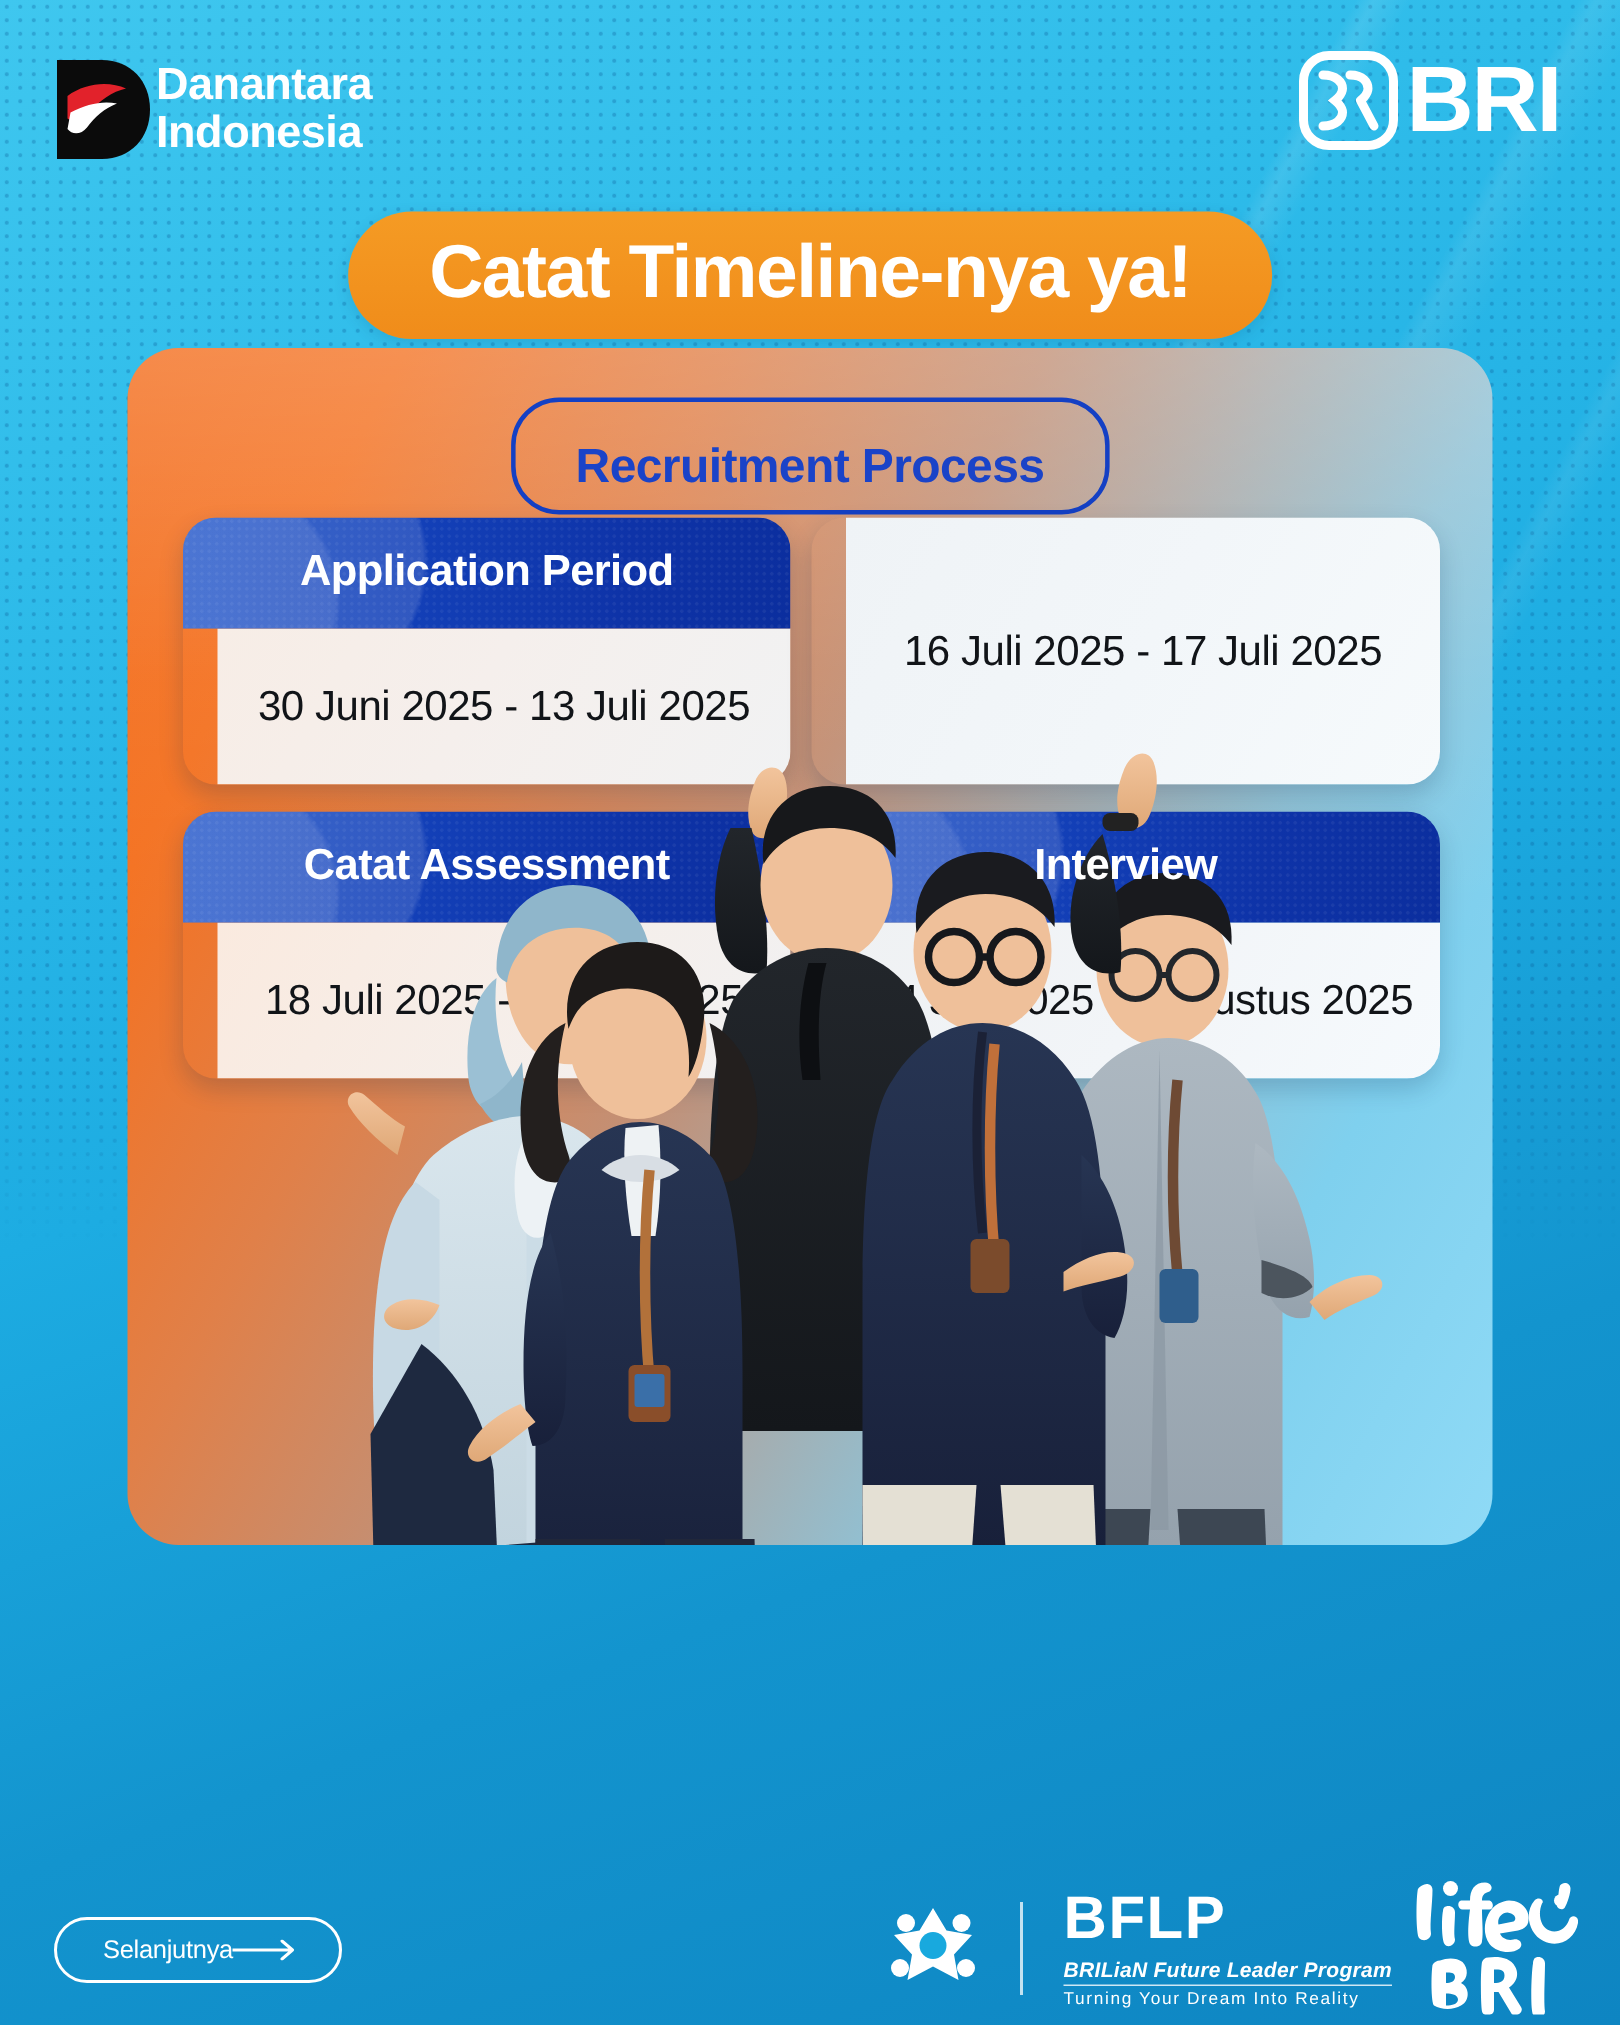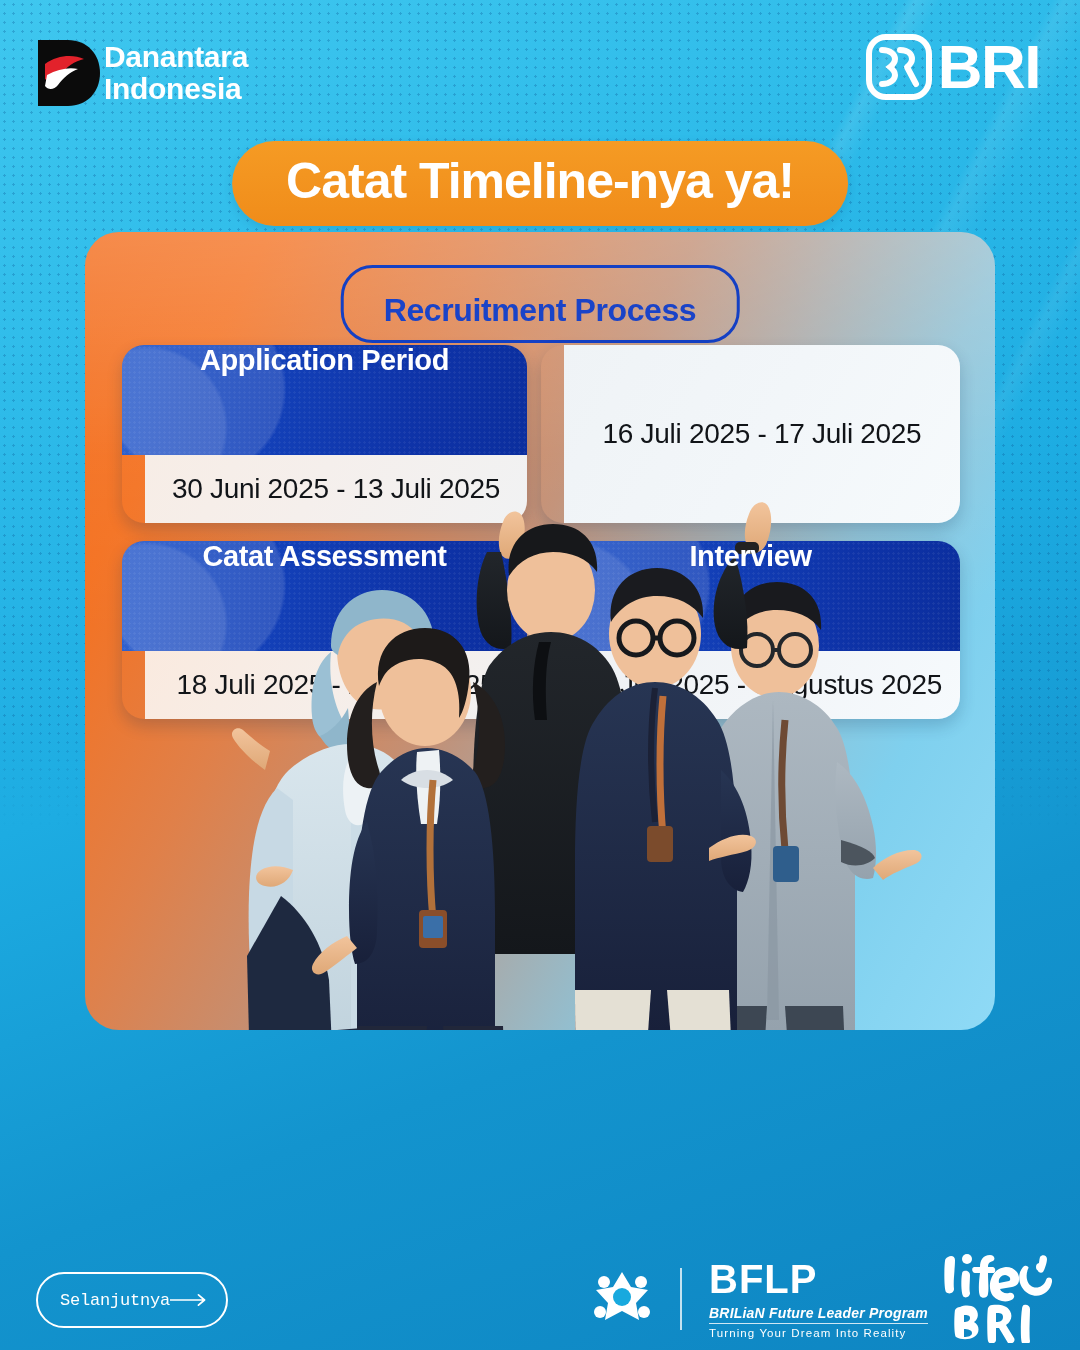--- a/index.html
+++ b/index.html
@@ -119,26 +119,26 @@
     row-gap:18px;
   }
   .card{
     border-radius:22px;
     overflow:hidden;
     box-shadow:0 7px 16px rgba(10,40,80,.20);
     display:flex; flex-direction:column;
     height:178px;
   }
   .card-head{
-    height:110px;
+    height:74px;
     background:
       radial-gradient(circle at 18% 40%, rgba(255,255,255,.13) 0 26%, transparent 27%),
       radial-gradient(circle at 6% 75%, rgba(255,255,255,.10) 0 20%, transparent 21%),
       linear-gradient(100deg,#1A50C8 0%, #1340B8 38%, #0E33A8 72%, #0B2E9E 100%);
-    display:flex; justify-content:center;
+    display:flex; align-items:center; justify-content:center;
     position:relative;
   }
   .card-head::after{
     content:"";
     position:absolute; inset:0;
     background-image:radial-gradient(rgba(255,255,255,.10) 1px, transparent 1.1px);
     background-size:5px 5px;
     opacity:.55;
   }
   .card-title{
@@ -163,24 +163,23 @@
   #people{
     position:absolute; left:0; bottom:0; width:910px; height:560px;
     pointer-events:none;
   }
 
   
   #selanjutnya{
     position:absolute; left:36px; top:1300px;
     transform:translateY(-50%);
     border:2px solid #fff; border-radius:30px;
-    height:56px; width:192px;
-    display:flex; align-items:center; justify-content:space-between;
+    height:44px; width:192px;
+    display:flex; align-items:center; justify-content:center;
     padding:0 18px 0 22px;
-    font-family:Liberation Mono, monospace;
   }
   #selanjutnya-label{ color:#fff; font-size:17px; letter-spacing:-.2px; }
   #arrow-icon{ width:44px; height:14px; }
 
   #bflp{
     position:absolute; right:152px; top:1299px;
     transform:translateY(-50%);
     display:flex; align-items:center; gap:27px;
   }
   #bflp-mark{ width:62px; height:62px; }

